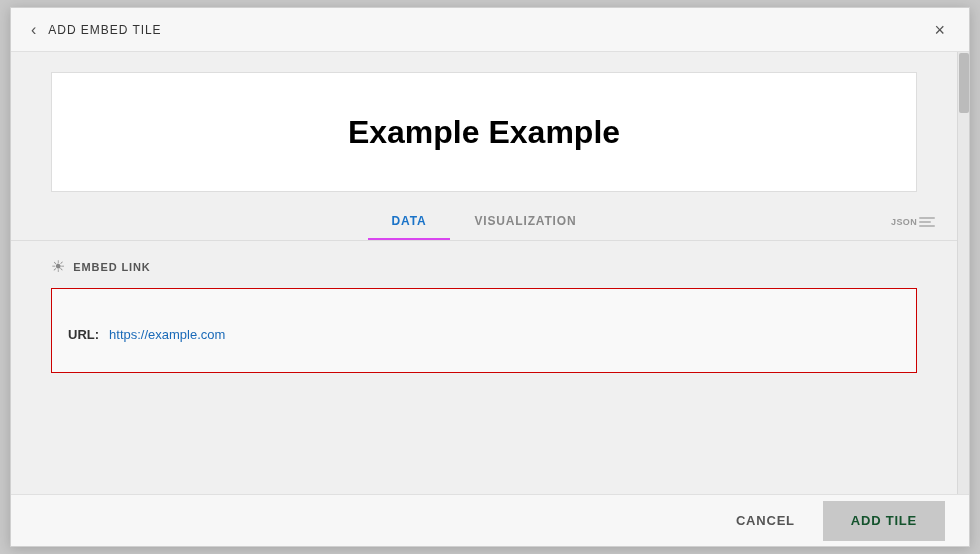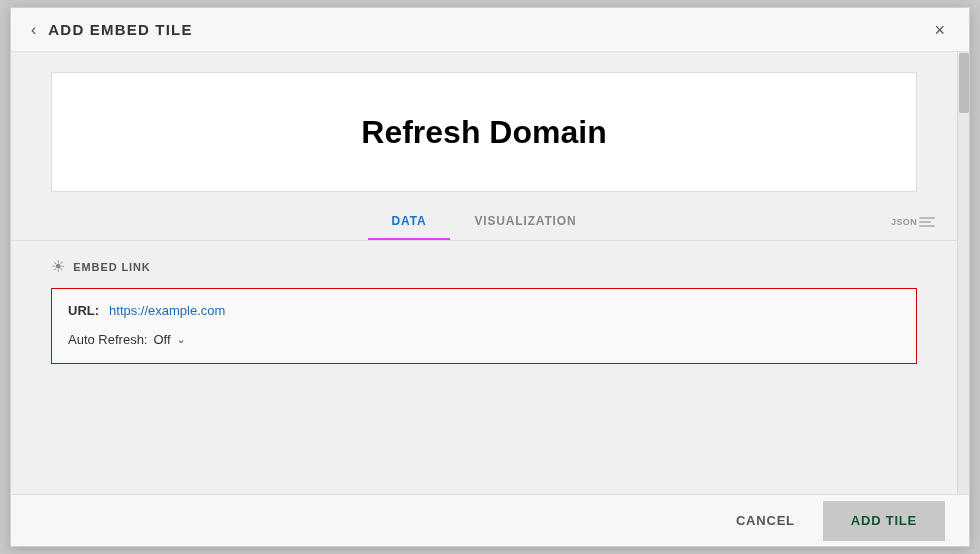--- a/index.html
+++ b/index.html
@@ -49,22 +49,22 @@
       border: none;
       cursor: pointer;
       color: #555;
       font-size: 16px;
       padding: 4px;
       display: flex;
       align-items: center;
     }
 
     .dialog-title {
-      font-size: 15px;
-      font-weight: 700;
+      font-size: 12px;
+      font-weight: 400;
       letter-spacing: 0.08em;
       color: #333;
       text-transform: uppercase;
     }
 
     .close-btn {
       background: none;
       border: none;
       cursor: pointer;
       color: #555;
@@ -228,20 +228,21 @@
       border: 1.5px solid #cc0000;
       background: #f9f9f9;
       padding: 12px 16px 16px 16px;
     }
 
     .url-row {
       display: flex;
       align-items: center;
       gap: 0;
       margin-bottom: 12px;
+      margin-top: 24px;
     }
 
     .url-label {
       font-size: 13px;
       font-weight: 600;
       color: #333;
       margin-right: 6px;
       white-space: nowrap;
     }
 
@@ -340,21 +341,21 @@
   </div>
 
   <div class="dialog-body">
 
     <div class="scrollbar-track">
       <div class="scrollbar-thumb"></div>
     </div>
 
     <div class="preview-area">
       <div class="preview-box">
-        <span class="preview-domain-text">Refresh Domain</span>
+        <span class="preview-domain-text">Example Example</span>
       </div>
     </div>
 
     <div class="tabs-row">
       <div class="tab active">DATA</div>
       <div class="tab">VISUALIZATION</div>
       <button class="json-btn">
         <span class="json-label">JSON</span>
         <div class="json-lines">
           <div class="json-line"></div>
@@ -370,25 +371,20 @@
         <span class="section-label">EMBED LINK</span>
       </div>
 
       <div class="embed-panel">
 
         <div class="url-row">
           <span class="url-label">URL:</span>
           <input class="url-input" type="text" placeholder="https://example.com" style="">
         </div>
 
-        <div class="auto-refresh-row">
-          <span class="auto-refresh-label">Auto Refresh:</span>
-          <span class="auto-refresh-value">Off</span>
-          <span class="dropdown-chevron">⌄</span>
-        </div>
       </div>
     </div>
 
   </div>
 
   <div class="dialog-footer">
     <button class="cancel-btn">CANCEL</button>
     <button class="add-tile-btn">ADD TILE</button>
   </div>
 

